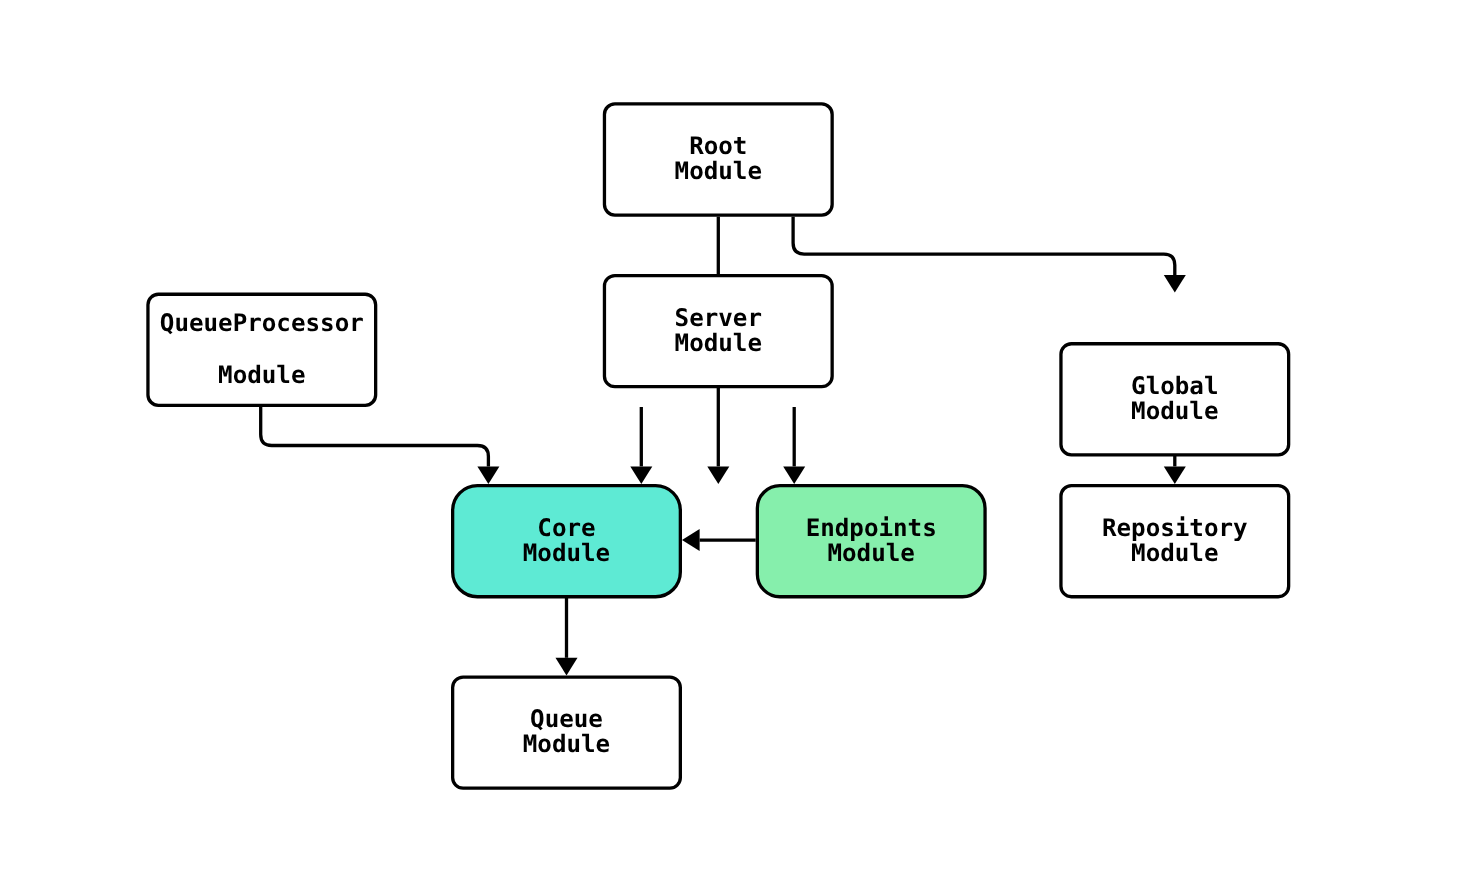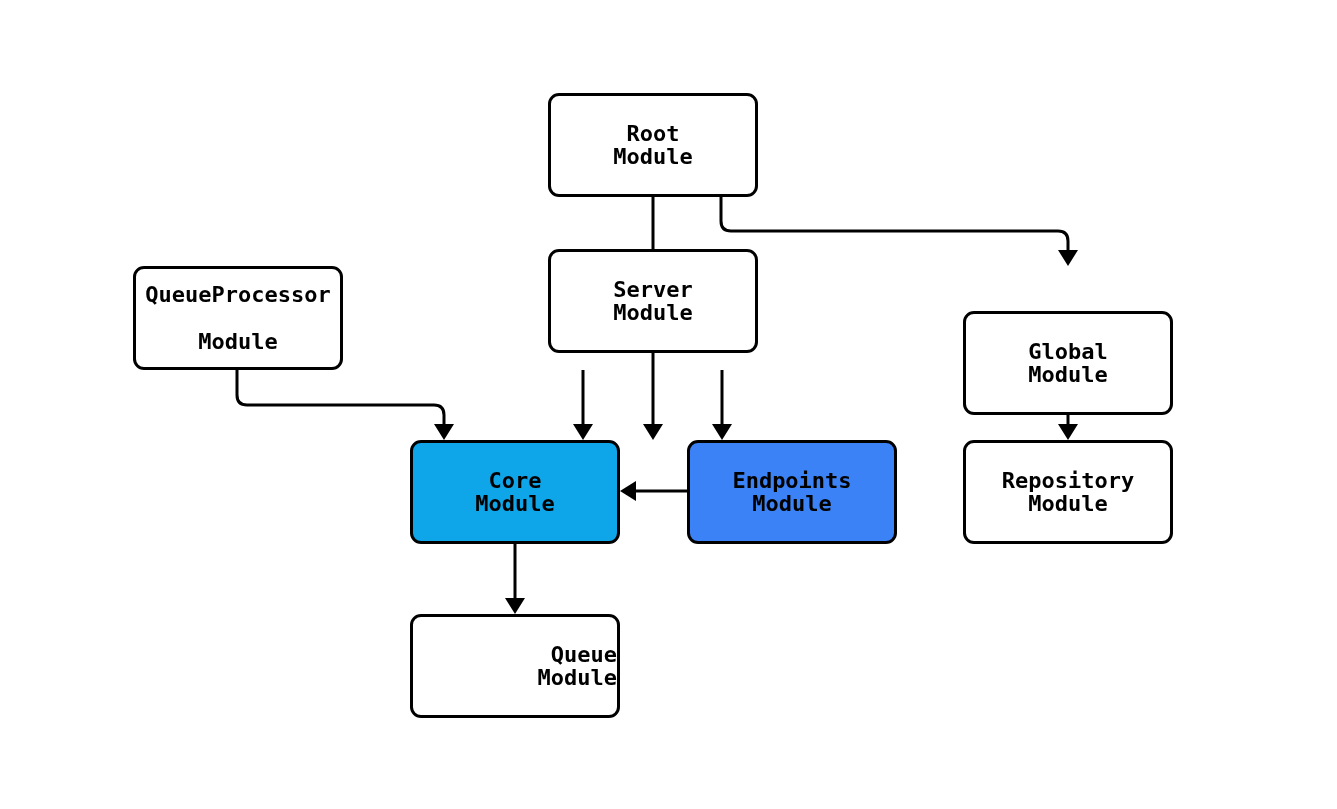--- a/index.html
+++ b/index.html
@@ -89,31 +89,31 @@
         <div class="line">Module</div>
       </div>
       <div class="node" style="left: 548px; top: 249px; border-color: rgb(0, 0, 0); background: rgb(255, 255, 255);">
         <div class="line">Server</div>
         <div class="line">Module</div>
       </div>
       <div class="node" style="left: 963px; top: 266px; border-color: rgb(0, 0, 0); background: rgb(255, 255, 255); margin-top: 45px;">
         <div class="line">Global</div>
         <div class="line">Module</div>
       </div>
-      <div class="node" style="left: 410px; top: 440px; border-color: rgb(0, 0, 0); background: #0ea5e9;">
+      <div class="node" style="left: 410px; top: 440px; border-color: rgb(0, 0, 0); background: #5eead4; border-radius: 24px;">
         <div class="line">Core</div>
         <div class="line">Module</div>
       </div>
-      <div class="node" style="left: 687px; top: 440px; border-color: rgb(0, 0, 0); background: #3b82f6;">
+      <div class="node" style="left: 687px; top: 440px; border-color: rgb(0, 0, 0); background: #86efac; border-radius: 22px;">
         <div class="line">Endpoints</div>
         <div class="line">Module</div>
       </div>
       <div class="node" style="left: 963px; top: 440px; border-color: rgb(0, 0, 0); background: rgb(255, 255, 255);">
         <div class="line">Repository</div>
         <div class="line">Module</div>
       </div>
-      <div class="node" style="left: 410px; top: 614px; border-color: rgb(0, 0, 0); background: rgb(255, 255, 255); align-items: flex-end;">
+      <div class="node" style="left: 410px; top: 614px; border-color: rgb(0, 0, 0); background: rgb(255, 255, 255);">
         <div class="line">Queue</div>
         <div class="line">Module</div>
       </div>
     </div>
 
 </div>
 
 </body></html>

